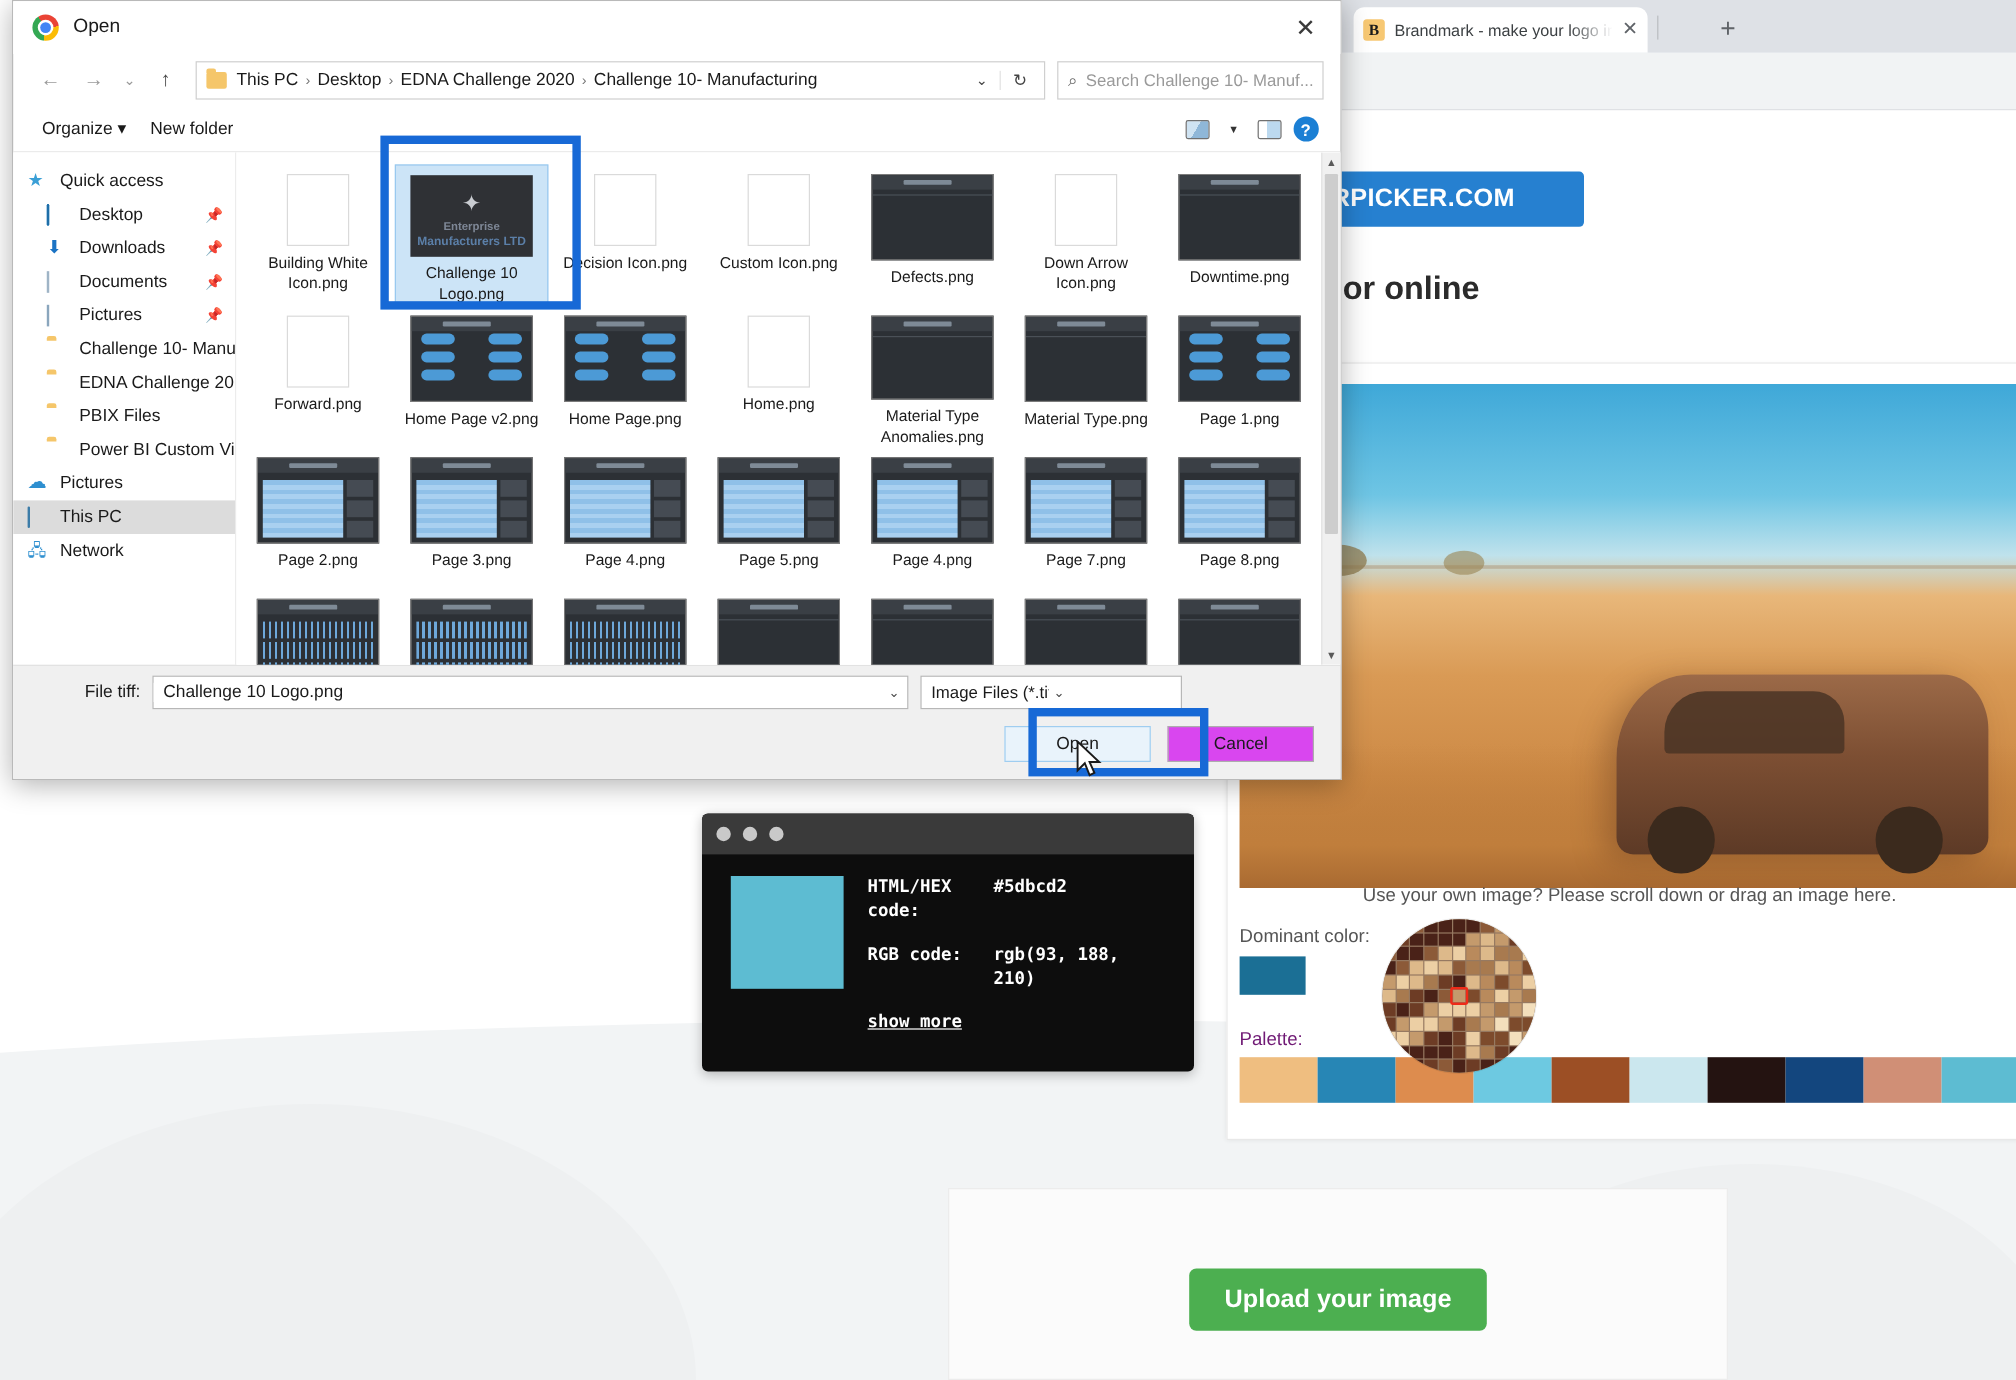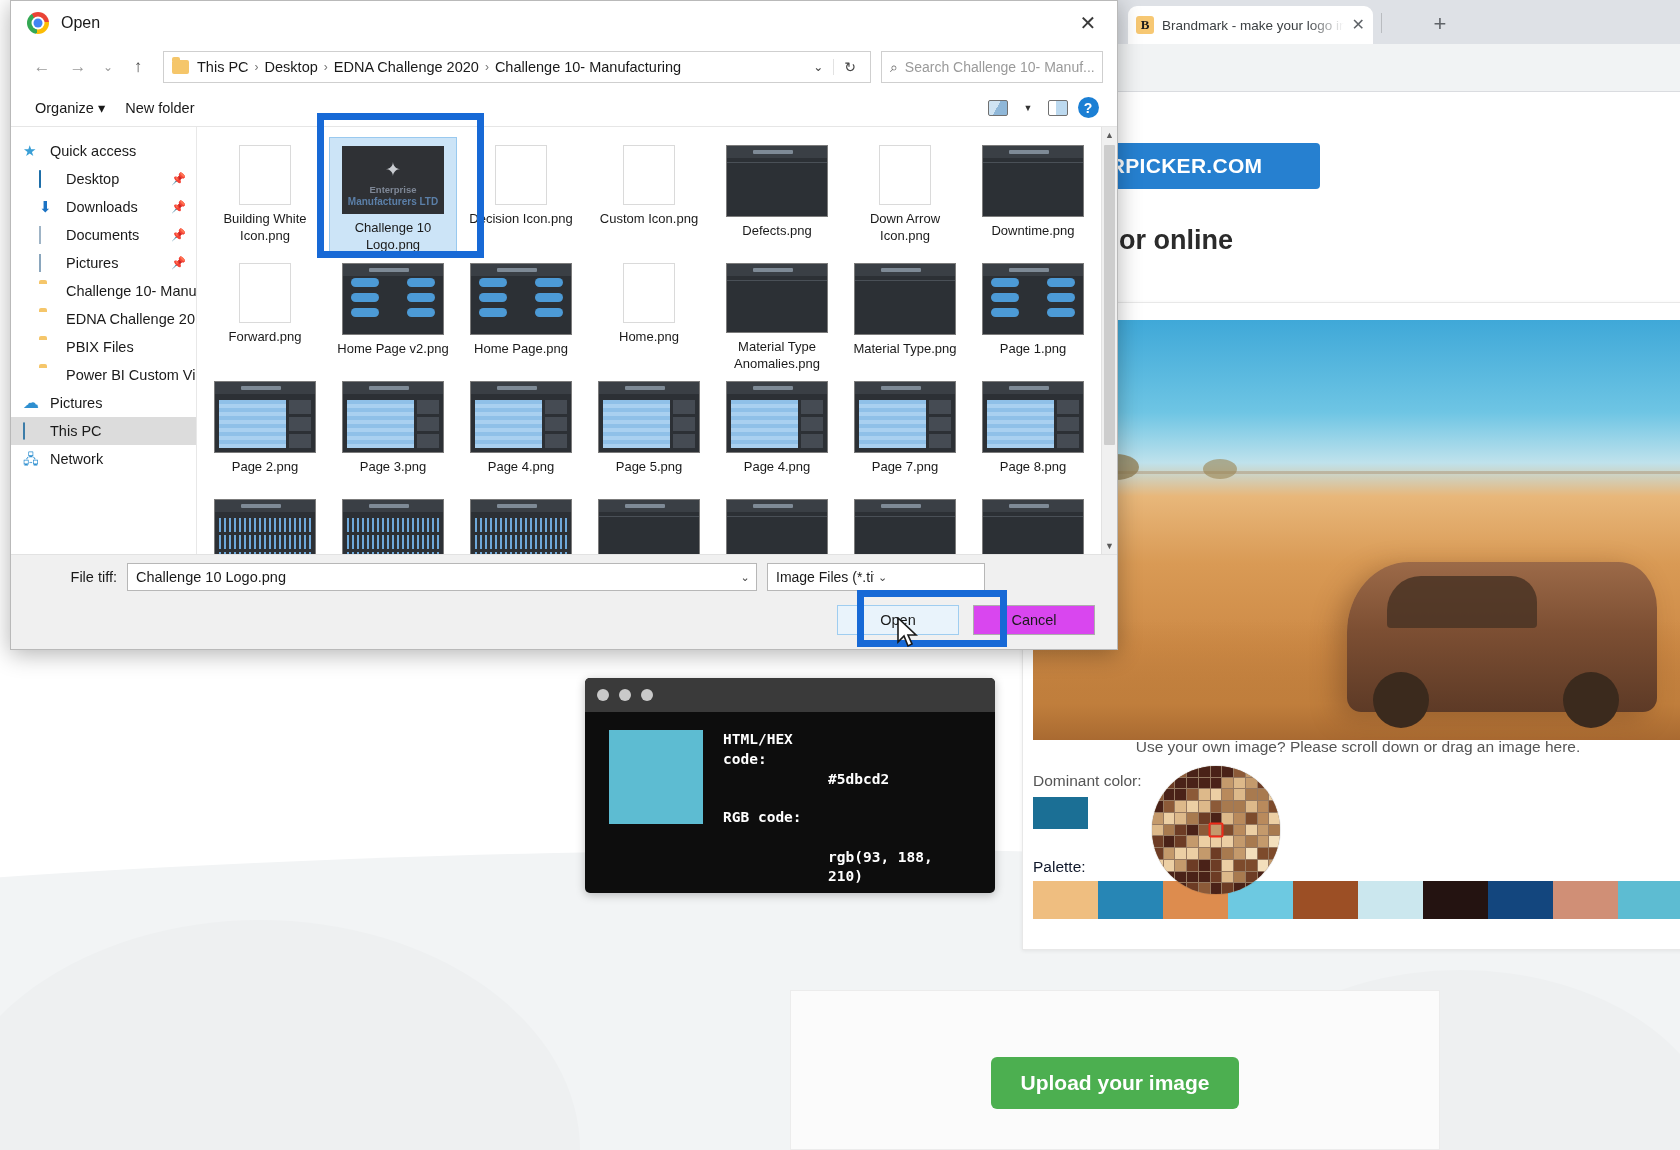--- a/index.html
+++ b/index.html
@@ -118,21 +118,21 @@
     position:absolute; left:0; right:0; bottom:0; height:120px;
     background:linear-gradient(to bottom, rgba(205,140,72,0) 0%, #c07e3c 70%, #a96a31 100%);
   }
 
   .hint-text {
     position:absolute; left:1033px; top:738px; width:650px; text-align:center;
     font-size:15.5px; color:#555555;
   }
   .dominant-label { position:absolute; left:1033px; top:772px; font-size:15.5px; color:#555; }
   .dominant-swatch { position:absolute; left:1033px; top:797px; width:55px; height:32px; }
-  .palette-label { position:absolute; left:1033px; top:858px; font-size:15.5px; color:#0f172a; }
+  .palette-label { position:absolute; left:1033px; top:858px; font-size:15.5px; color:#701a75; }
   .palette-row { position:absolute; left:1033px; top:881px; width:650px; height:38px; display:flex; }
   .palette-row span { flex:1; height:100%; }
 
   .magnifier {
     position:absolute; left:1152px; top:766px; width:128px; height:128px;
     border-radius:50%; overflow:hidden; box-shadow:0 0 0 1px rgba(0,0,0,.08);
     background:#c29a74;
   }
   .magnifier .grid {
     position:absolute; inset:0;
@@ -163,21 +163,21 @@
     box-shadow:0 2px 10px rgba(0,0,0,.25);
   }
   .term-bar { height:34px; background:#3a3a3a; display:flex; align-items:center; padding-left:12px; gap:10px; }
   .term-bar i { width:12px; height:12px; border-radius:50%; background:#c9c9c9; display:block; }
   .term-body { position:relative; padding:18px 20px; color:#ffffff;
     font-family:"DejaVu Sans Mono", monospace; font-size:14.5px; font-weight:bold; }
   .term-swatch { position:absolute; left:24px; top:18px; width:94px; height:94px; }
   .term-rows { margin-left:118px; }
   .term-row { display:flex; margin-bottom:18px; line-height:1.35; }
   .term-key { width:105px; flex:none; }
-  .term-val { flex:1;margin-top:40px; }
+  .term-val { flex:1; }
   .term-more { margin-left:118px; text-decoration:underline; cursor:pointer; }
 
   
   .dlg {
     position:absolute; left:10px; top:0px; width:1108px; height:650px;
     background:#ffffff; border:1px solid #b9b9b9;
     box-shadow:0 4px 22px rgba(0,0,0,.3);
     display:flex; flex-direction:column;
   }
   .dlg-title {

